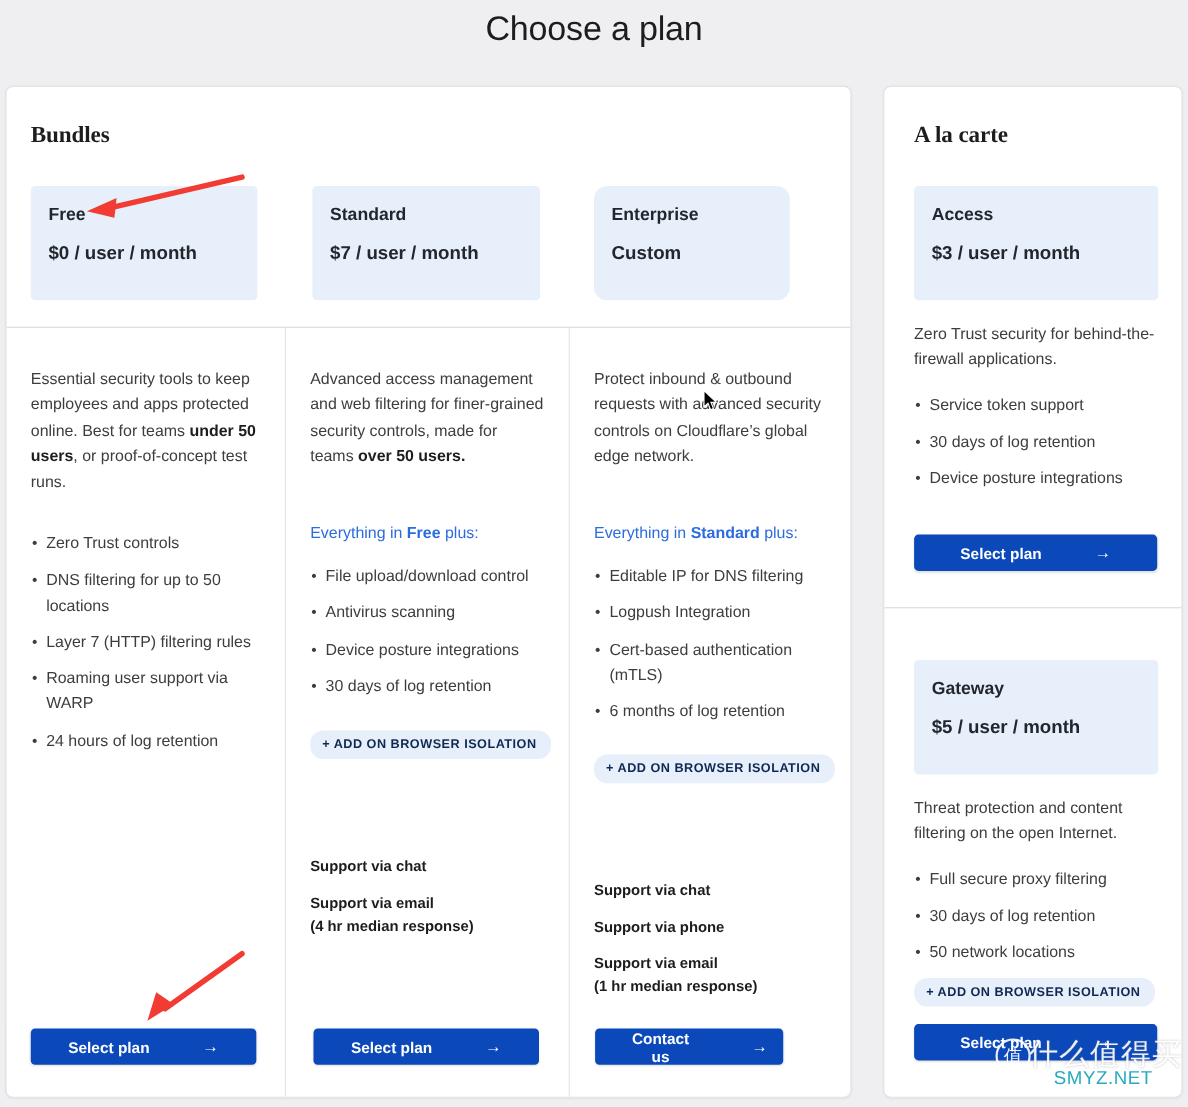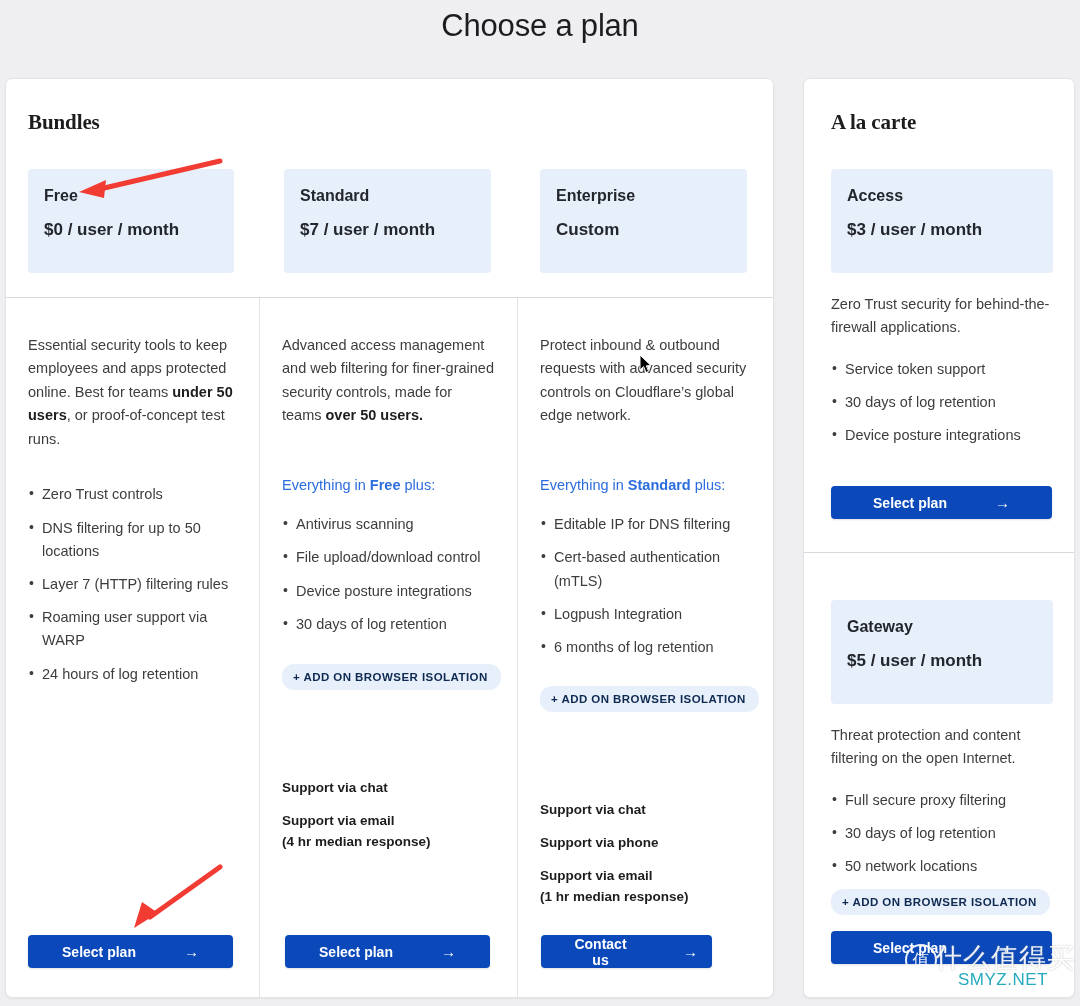--- a/index.html
+++ b/index.html
@@ -61,21 +61,21 @@
     color: #23262c;
     margin-bottom: 15px;
   }
   .plan-chip .plan-price {
     font-size: 17px;
     font-weight: bold;
     color: #23262c;
   }
   #chip-free       { left: 28px;  top: 169px; width: 206px; height: 104px; }
   #chip-standard   { left: 284px; top: 169px; width: 207px; height: 104px; }
-  #chip-enterprise { left: 540px; top: 169px; width: 207px; height: 104px; }
+  #chip-enterprise { left: 540px; top: 169px; width: 178px; height: 104px; border-radius: 12px; }
   #chip-access     { left: 831px; top: 169px; width: 222px; height: 104px; }
   #chip-gateway    { left: 831px; top: 600px; width: 222px; height: 104px; }
 
   
   .hdivider {
     position: absolute;
     background: #d9d9dd;
     height: 1px;
   }
   .vdivider {
@@ -276,44 +276,44 @@
     </div>
   </div>
 
   <div class="bcol" id="bcol-std">
     <div class="bcol-inner">
       <div class="blurb"><span>Advanced access management and web filtering for finer-grained security controls, made for teams </span><b>over 50 users.</b></div>
       <div style="height:18px"></div>
       <div class="everything">Everything in <b>Free</b> plus:</div>
       <div style="height:16px"></div>
       <ul class="features">
+          <li>File upload/download control</li>
           <li>Antivirus scanning</li>
-          <li>File upload/download control</li>
           <li>Device posture integrations</li>
           <li>30 days of log retention</li>
         </ul>
       <div style="height:18px"></div>
       <span class="addon-badge">+ ADD ON BROWSER ISOLATION</span>
       <div class="support-block" style="margin-top:88px">
           <div class="support-line">Support via chat</div>
           <div class="support-line">Support via email<span class="sub">(4 hr median response)</span></div>
         </div>
     </div>
   </div>
 
   <div class="bcol" id="bcol-ent">
     <div class="bcol-inner">
       <div class="blurb"><span>Protect inbound &amp; outbound requests with advanced security controls on Cloudflare’s global edge network.</span></div>
       <div style="height:18px"></div>
       <div class="everything">Everything in <b>Standard</b> plus:</div>
       <div style="height:16px"></div>
       <ul class="features">
           <li>Editable IP for DNS filtering</li>
+          <li>Logpush Integration</li>
           <li>Cert-based authentication (mTLS)</li>
-          <li>Logpush Integration</li>
           <li>6 months of log retention</li>
         </ul>
       <div style="height:17px"></div>
       <span class="addon-badge">+ ADD ON BROWSER ISOLATION</span>
       <div class="support-block" style="margin-top:88px">
           <div class="support-line">Support via chat</div>
           <div class="support-line">Support via phone</div>
           <div class="support-line">Support via email<span class="sub">(1 hr median response)</span></div>
         </div>
     </div>

